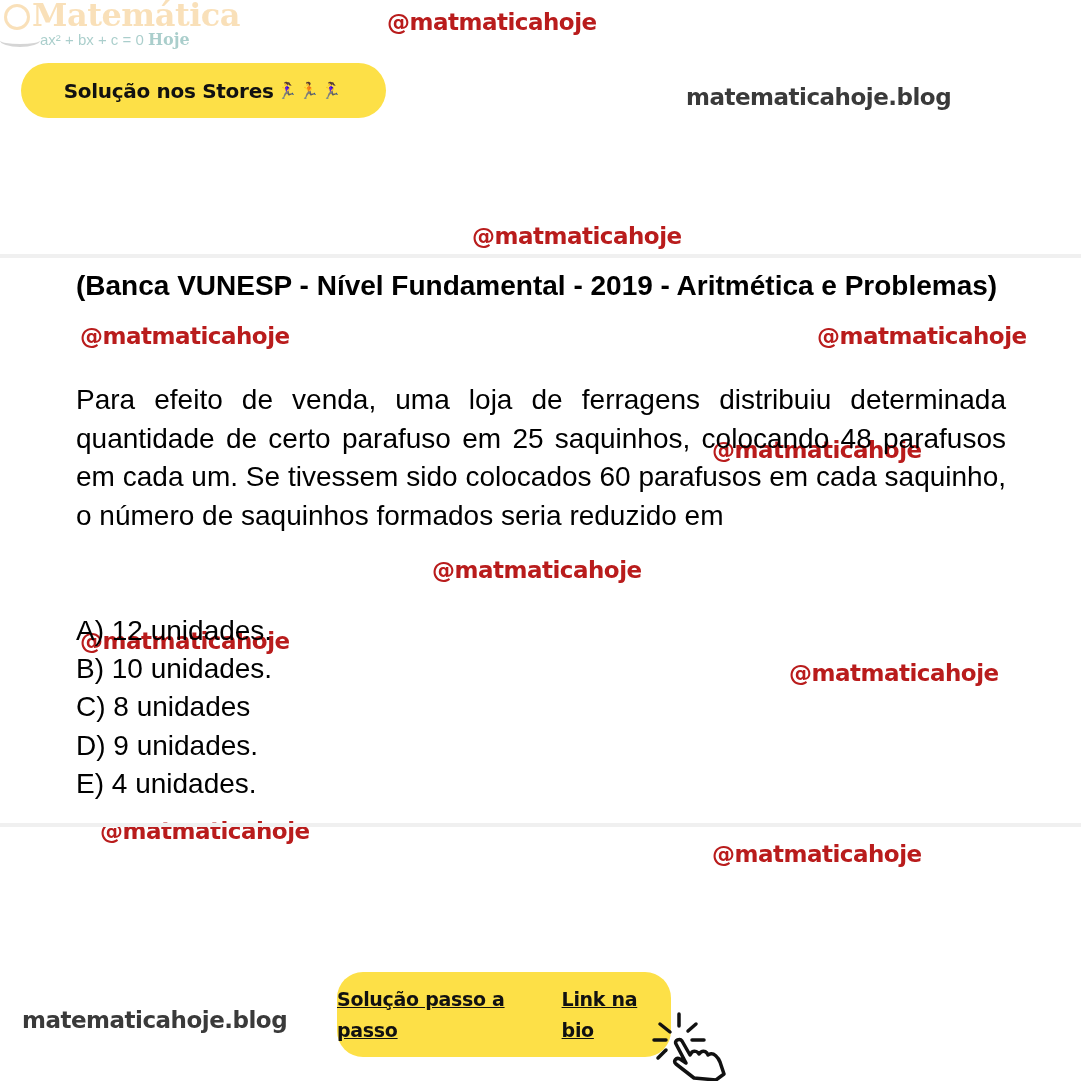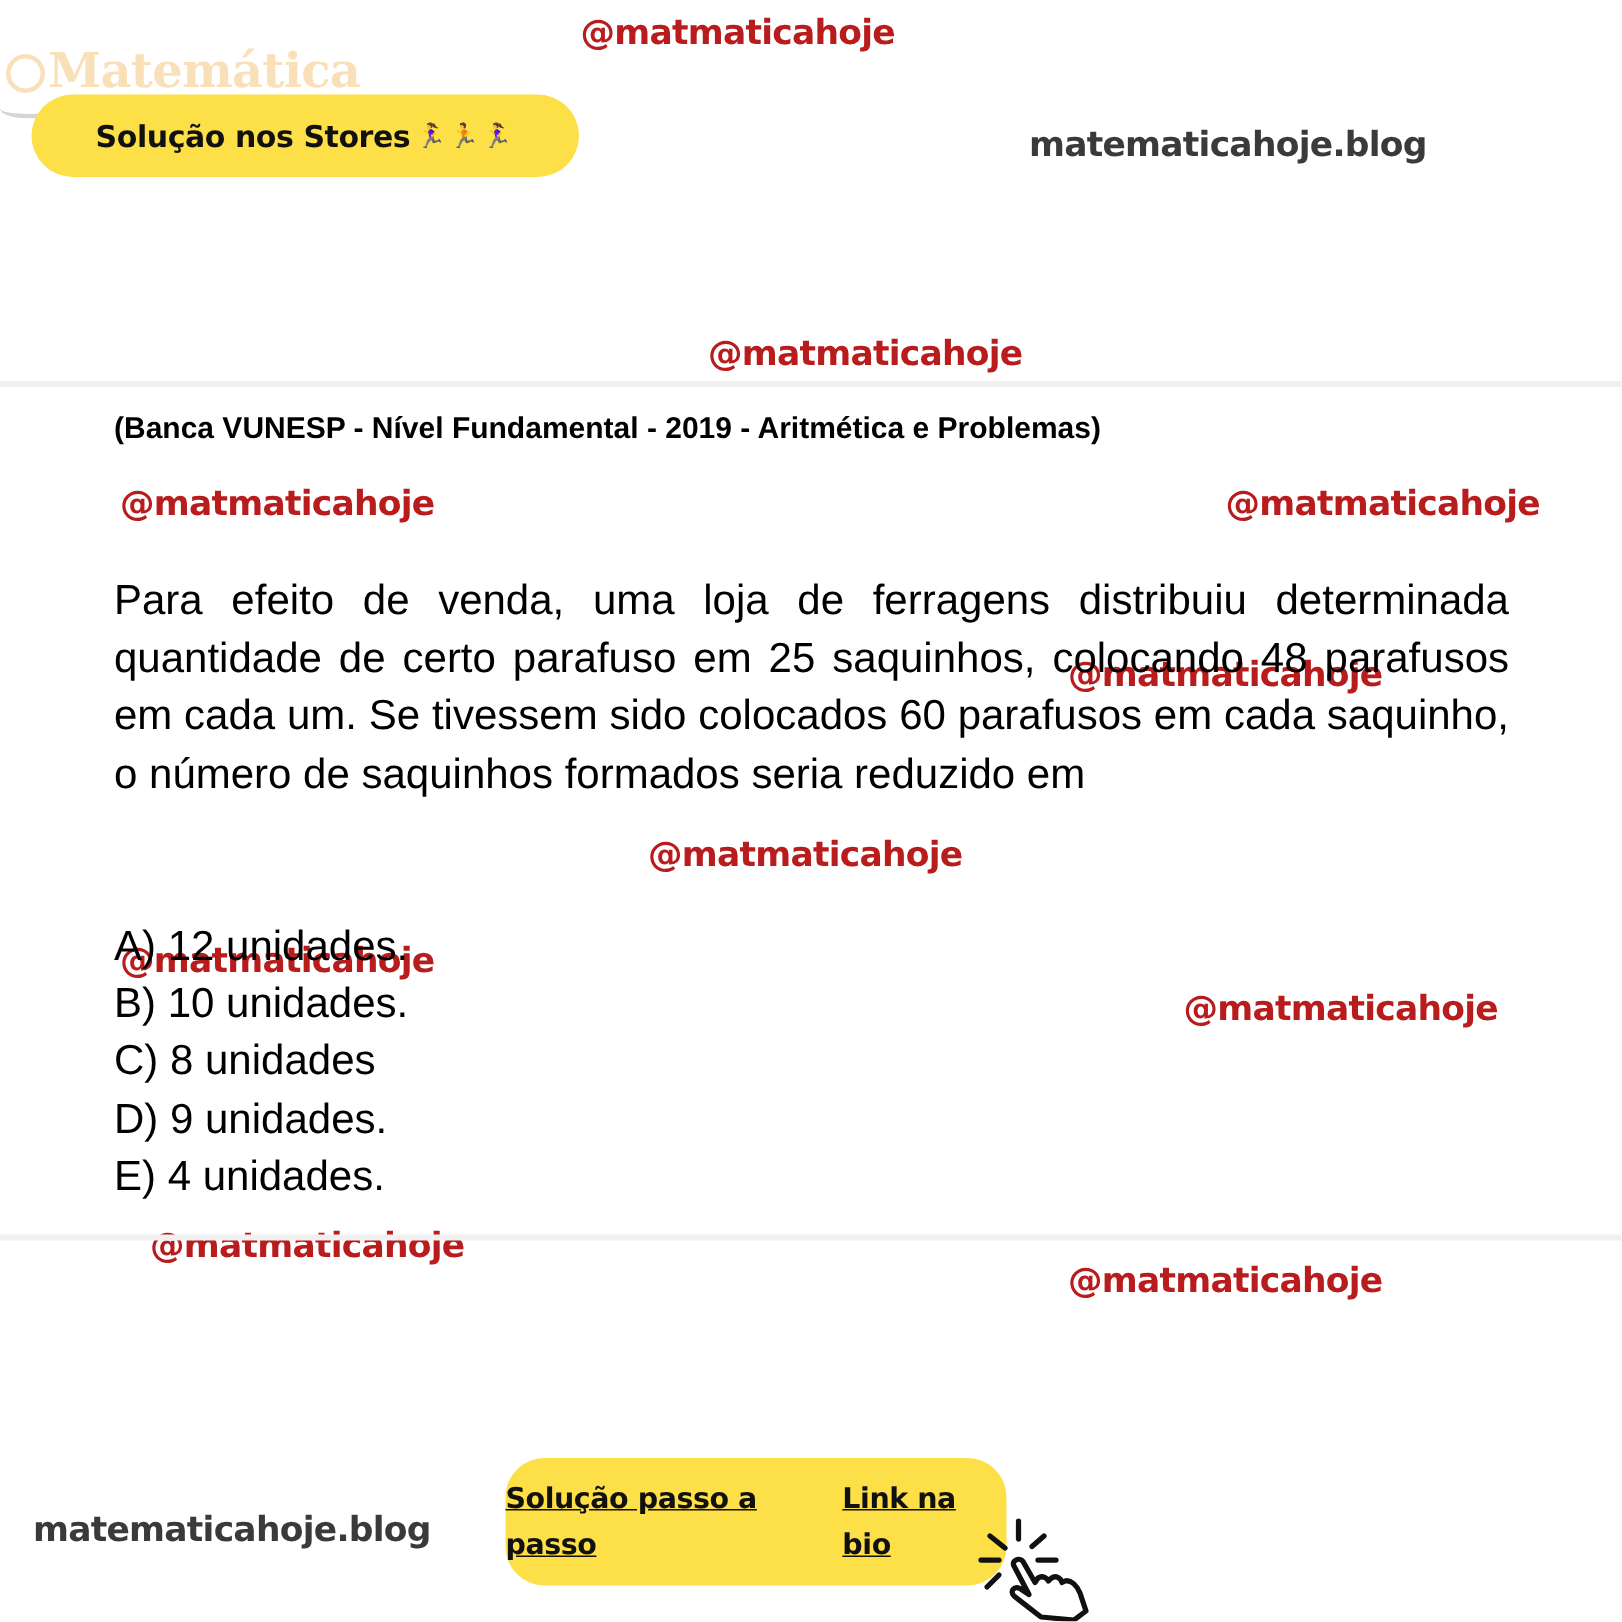--- a/index.html
+++ b/index.html
@@ -15,21 +15,20 @@
       font-family: "Liberation Sans", sans-serif;
       color: #000;
     }
     .abs { position: absolute; }
 
     
     .logo {
       left: 0; top: 0;
       width: 230px; height: 55px;
       opacity: 0.35;
-      margin-top: 32px;
     }
     .logo-icon {
       position: absolute;
       left: 4px; top: 4px;
       width: 26px; height: 26px;
       border: 3px solid #f0a93a;
       border-radius: 50%;
       box-sizing: border-box;
     }
     .logo-pin {
@@ -133,21 +132,21 @@
 
     
     .content {
       z-index: 1;
     }
     .heading {
       left: 76px; top: 267px;
       width: 930px;
       font-family: "Liberation Sans", sans-serif;
       font-weight: bold;
-      font-size: 20px;
+      font-size: 28px;
       line-height: 38px;
       text-align: justify;
       text-align-last: left;
     }
     .question {
       left: 76px; top: 381px;
       width: 930px;
       font-family: "Liberation Sans", sans-serif;
       font-size: 28px;
       line-height: 38.5px;

